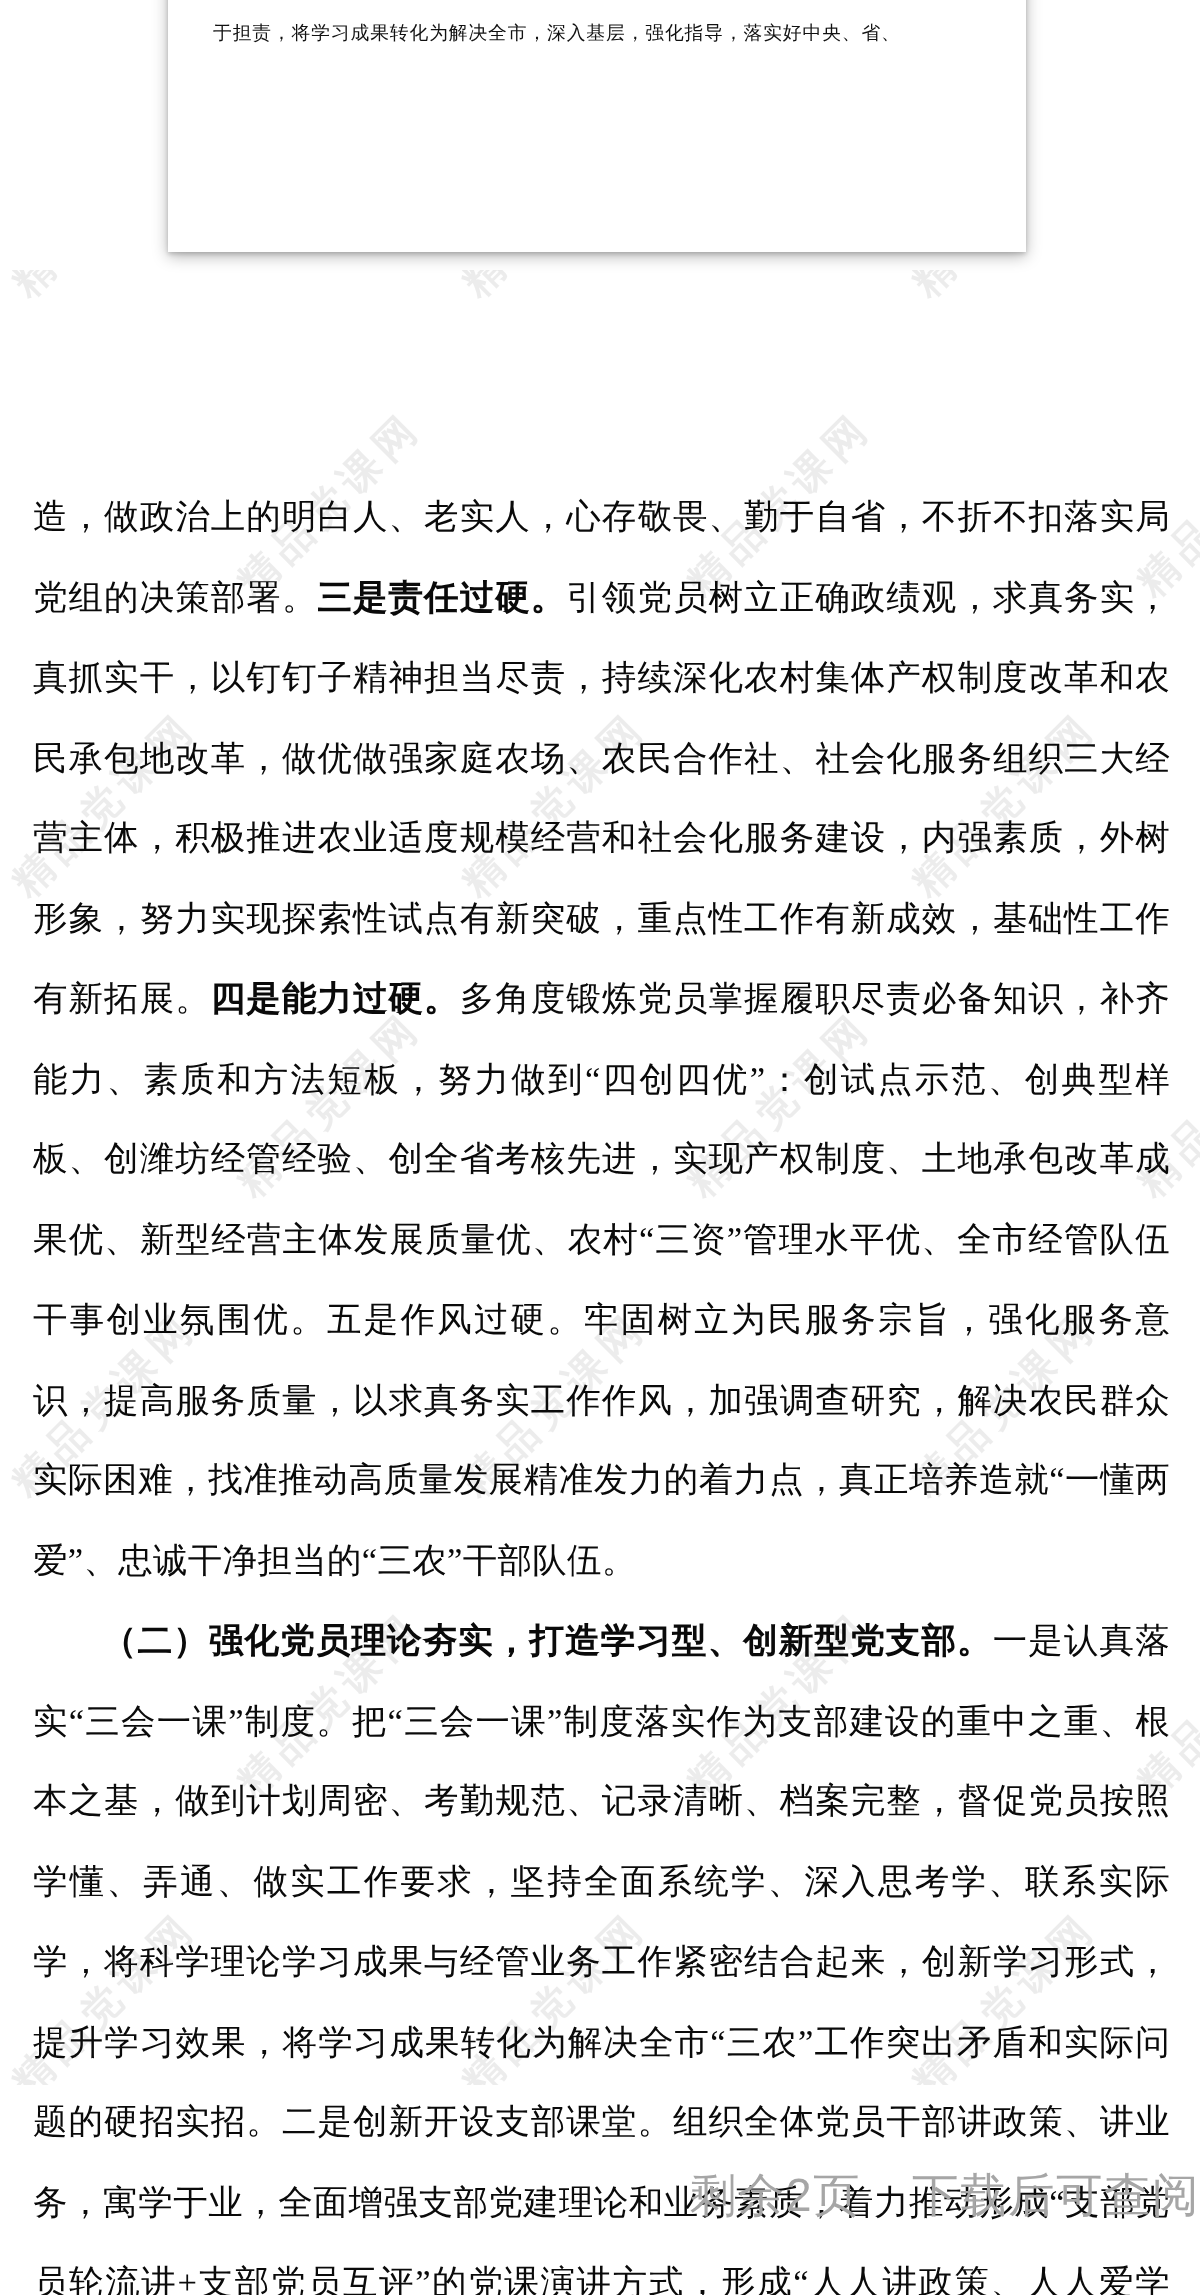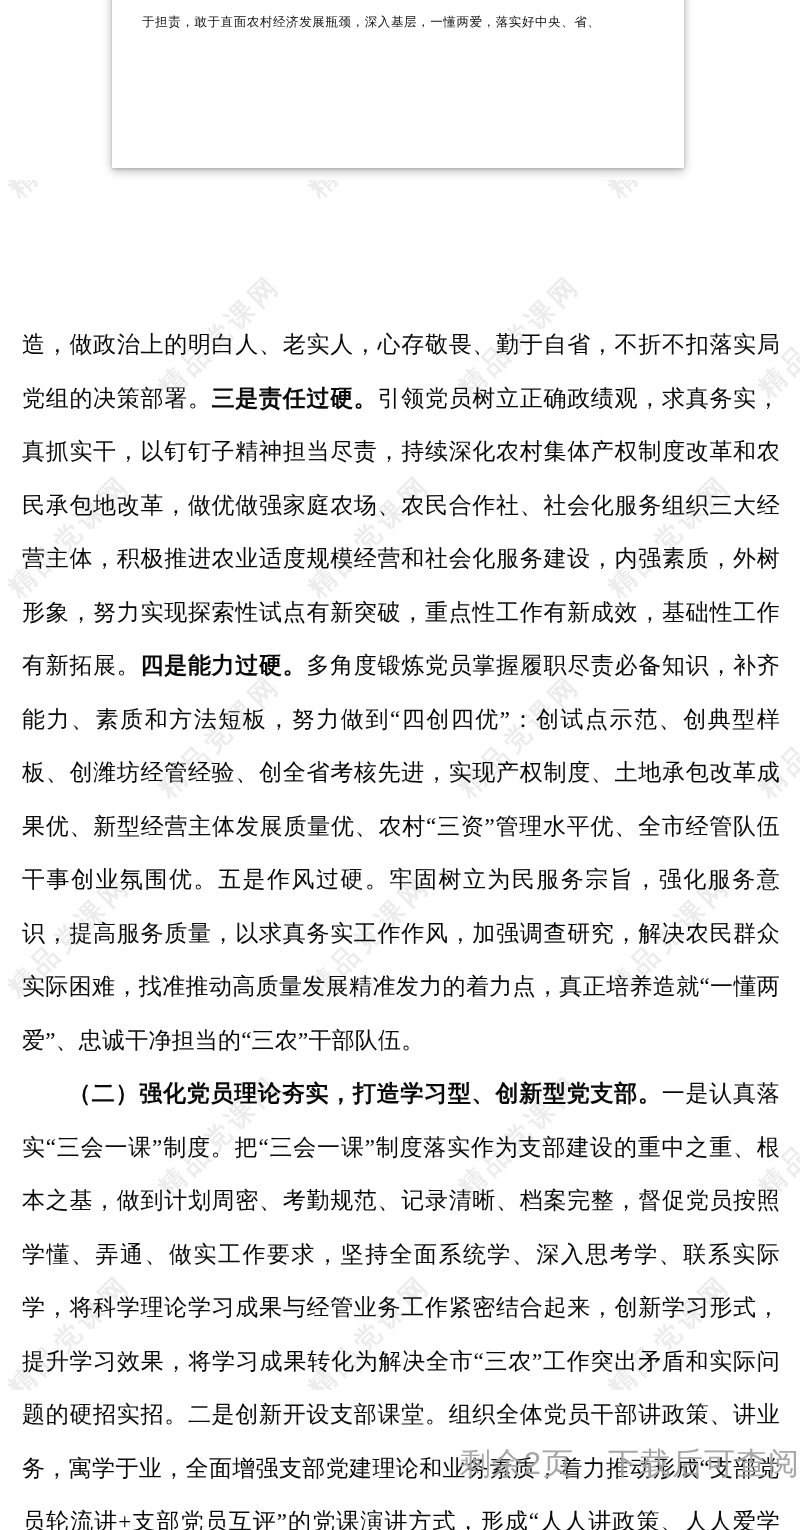--- a/index.html
+++ b/index.html
@@ -102,21 +102,21 @@
   }
   #footer-notice .notice-gap {
     display: inline-block;
     width: 26px;
   }
 </style>
 </head>
 <body>
 
 <div id="page-card-top">
-  <div class="card-line">于担责，敢于直面农村经济发展瓶颈，深入基层，一懂两爱，落实好中央、省、</div>
+  <div class="card-line">于担责，将学习成果转化为解决全市，深入基层，强化指导，落实好中央、省、</div>
 </div>
 
 <div id="watermark-layer">
     <div class="watermark" style="left: 0px; top: 0px;">精品党课网</div>
     <div class="watermark" style="left: 300px; top: 0px;">精品党课网</div>
     <div class="watermark" style="left: 600px; top: 0px;">精品党课网</div>
     <div class="watermark" style="left: 150px; top: 200px;">精品党课网</div>
     <div class="watermark" style="left: 450px; top: 200px;">精品党课网</div>
     <div class="watermark" style="left: 750px; top: 200px;">精品党课网</div>
     <div class="watermark" style="left: 0px; top: 400px;">精品党课网</div>

